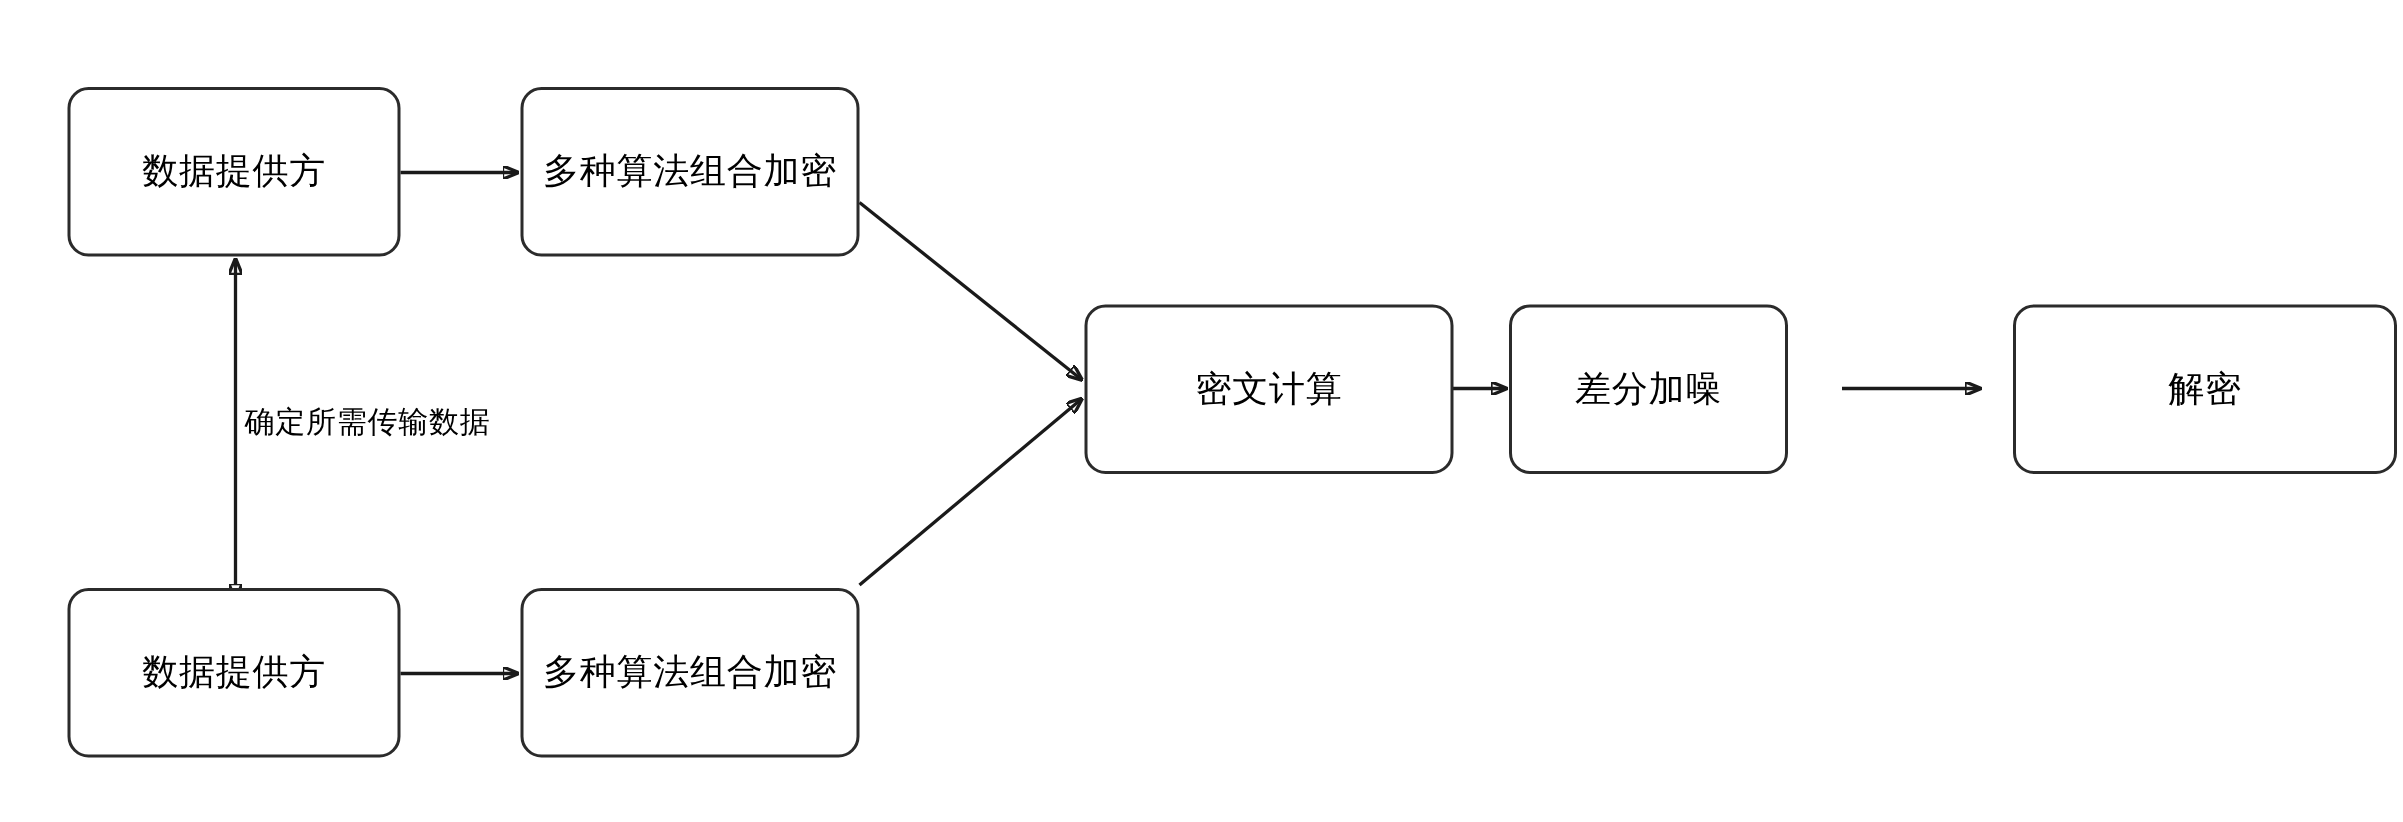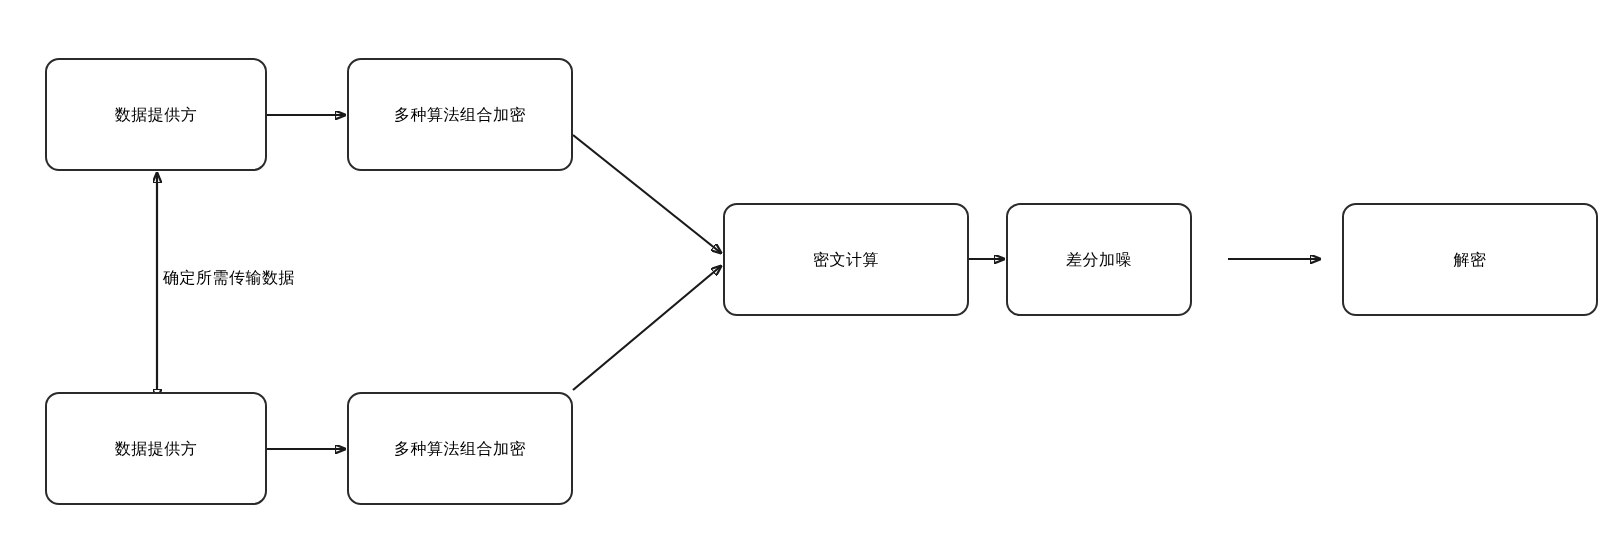--- a/index.html
+++ b/index.html
@@ -25,30 +25,30 @@
   .node {
     position: absolute;
     box-sizing: border-box;
     background: #ffffff;
     border: 2px solid #2b2b2b;
     border-radius: 14px;
     display: flex;
     align-items: center;
     justify-content: center;
     color: #000000;
-    font-size: 16px;
+    font-size: 24px;
     line-height: 1.2;
     letter-spacing: 0.5px;
     white-space: nowrap;
     user-select: none;
   }
   .edge-label {
     position: absolute;
     color: #000000;
-    font-size: 16px;
+    font-size: 20px;
     letter-spacing: 0.5px;
     white-space: nowrap;
     background: transparent;
     user-select: none;
   }
   svg.edges {
     position: absolute;
     left: 0;
     top: 0;
     width: 1602px;

